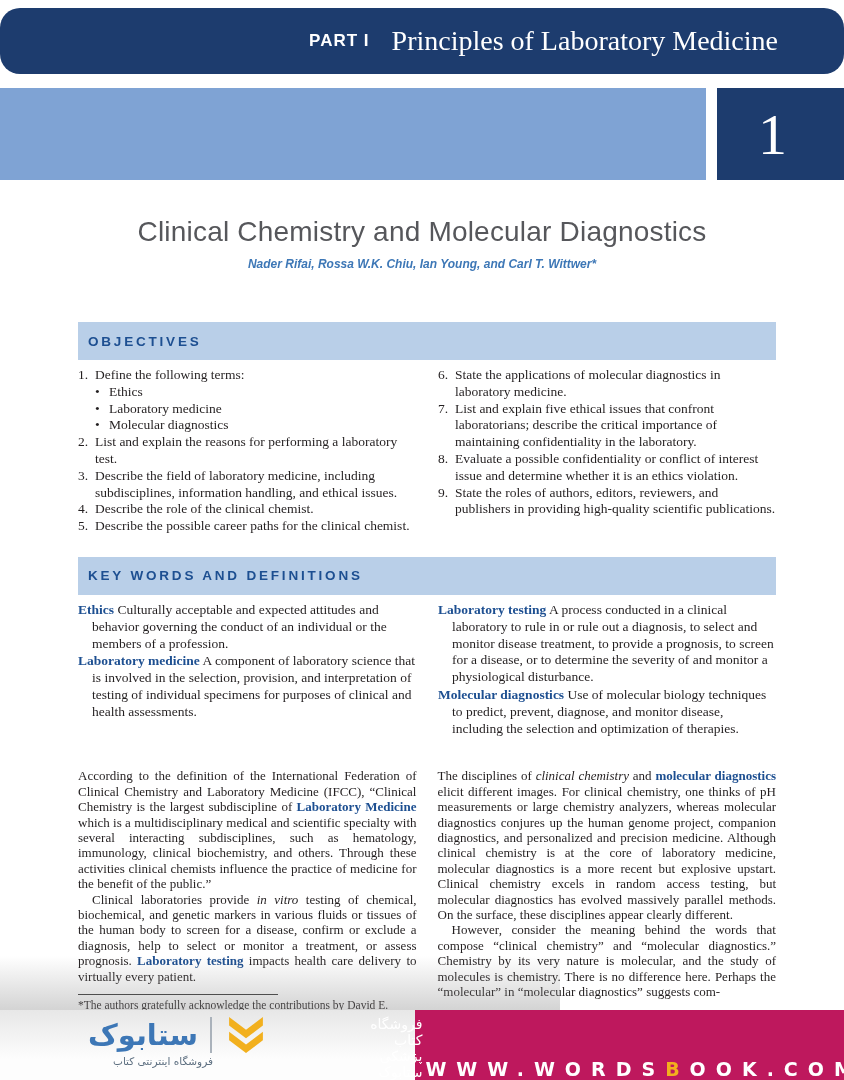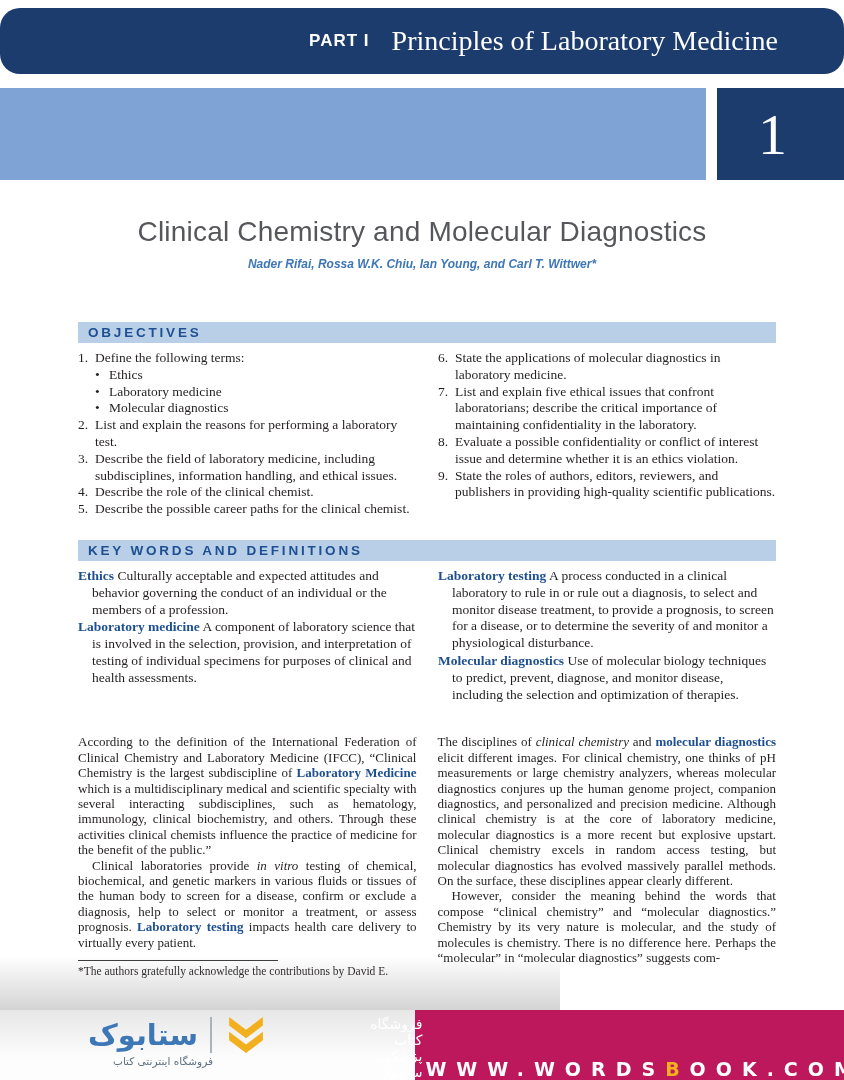--- a/index.html
+++ b/index.html
@@ -35,21 +35,21 @@
     margin-top: 36px; text-align: center; font-family: "Liberation Sans", sans-serif;
     font-weight: 400; font-size: 28px; color: #56575b; letter-spacing: .2px;
   }
   .authors {
     margin-top: 9px; text-align: center; font-family: "Liberation Sans", sans-serif;
     font-style: italic; font-weight: 700; font-size: 12px; color: #3d77b6;
   }
 
   
   .content { margin: 0 68px 0 78px; }
-  .section-bar { background: #b9cfe8; height: 21px; display: flex; align-items: center; padding-left: 10px; }
+  .section-bar { background: #b9cfe8; height: 38px; display: flex; align-items: center; padding-left: 10px; }
   .bar-text {
     font-family: "Liberation Sans", sans-serif; font-weight: 700; font-size: 13.5px;
     letter-spacing: 2.8px; color: #1d4f91;
   }
   .objectives { margin-top: 51px; }
   .keywords { margin-top: 22px; }
   .cols { display: flex; gap: 22px; margin-top: 7px; }
   .col { flex: 1; min-width: 0; }
 
   

